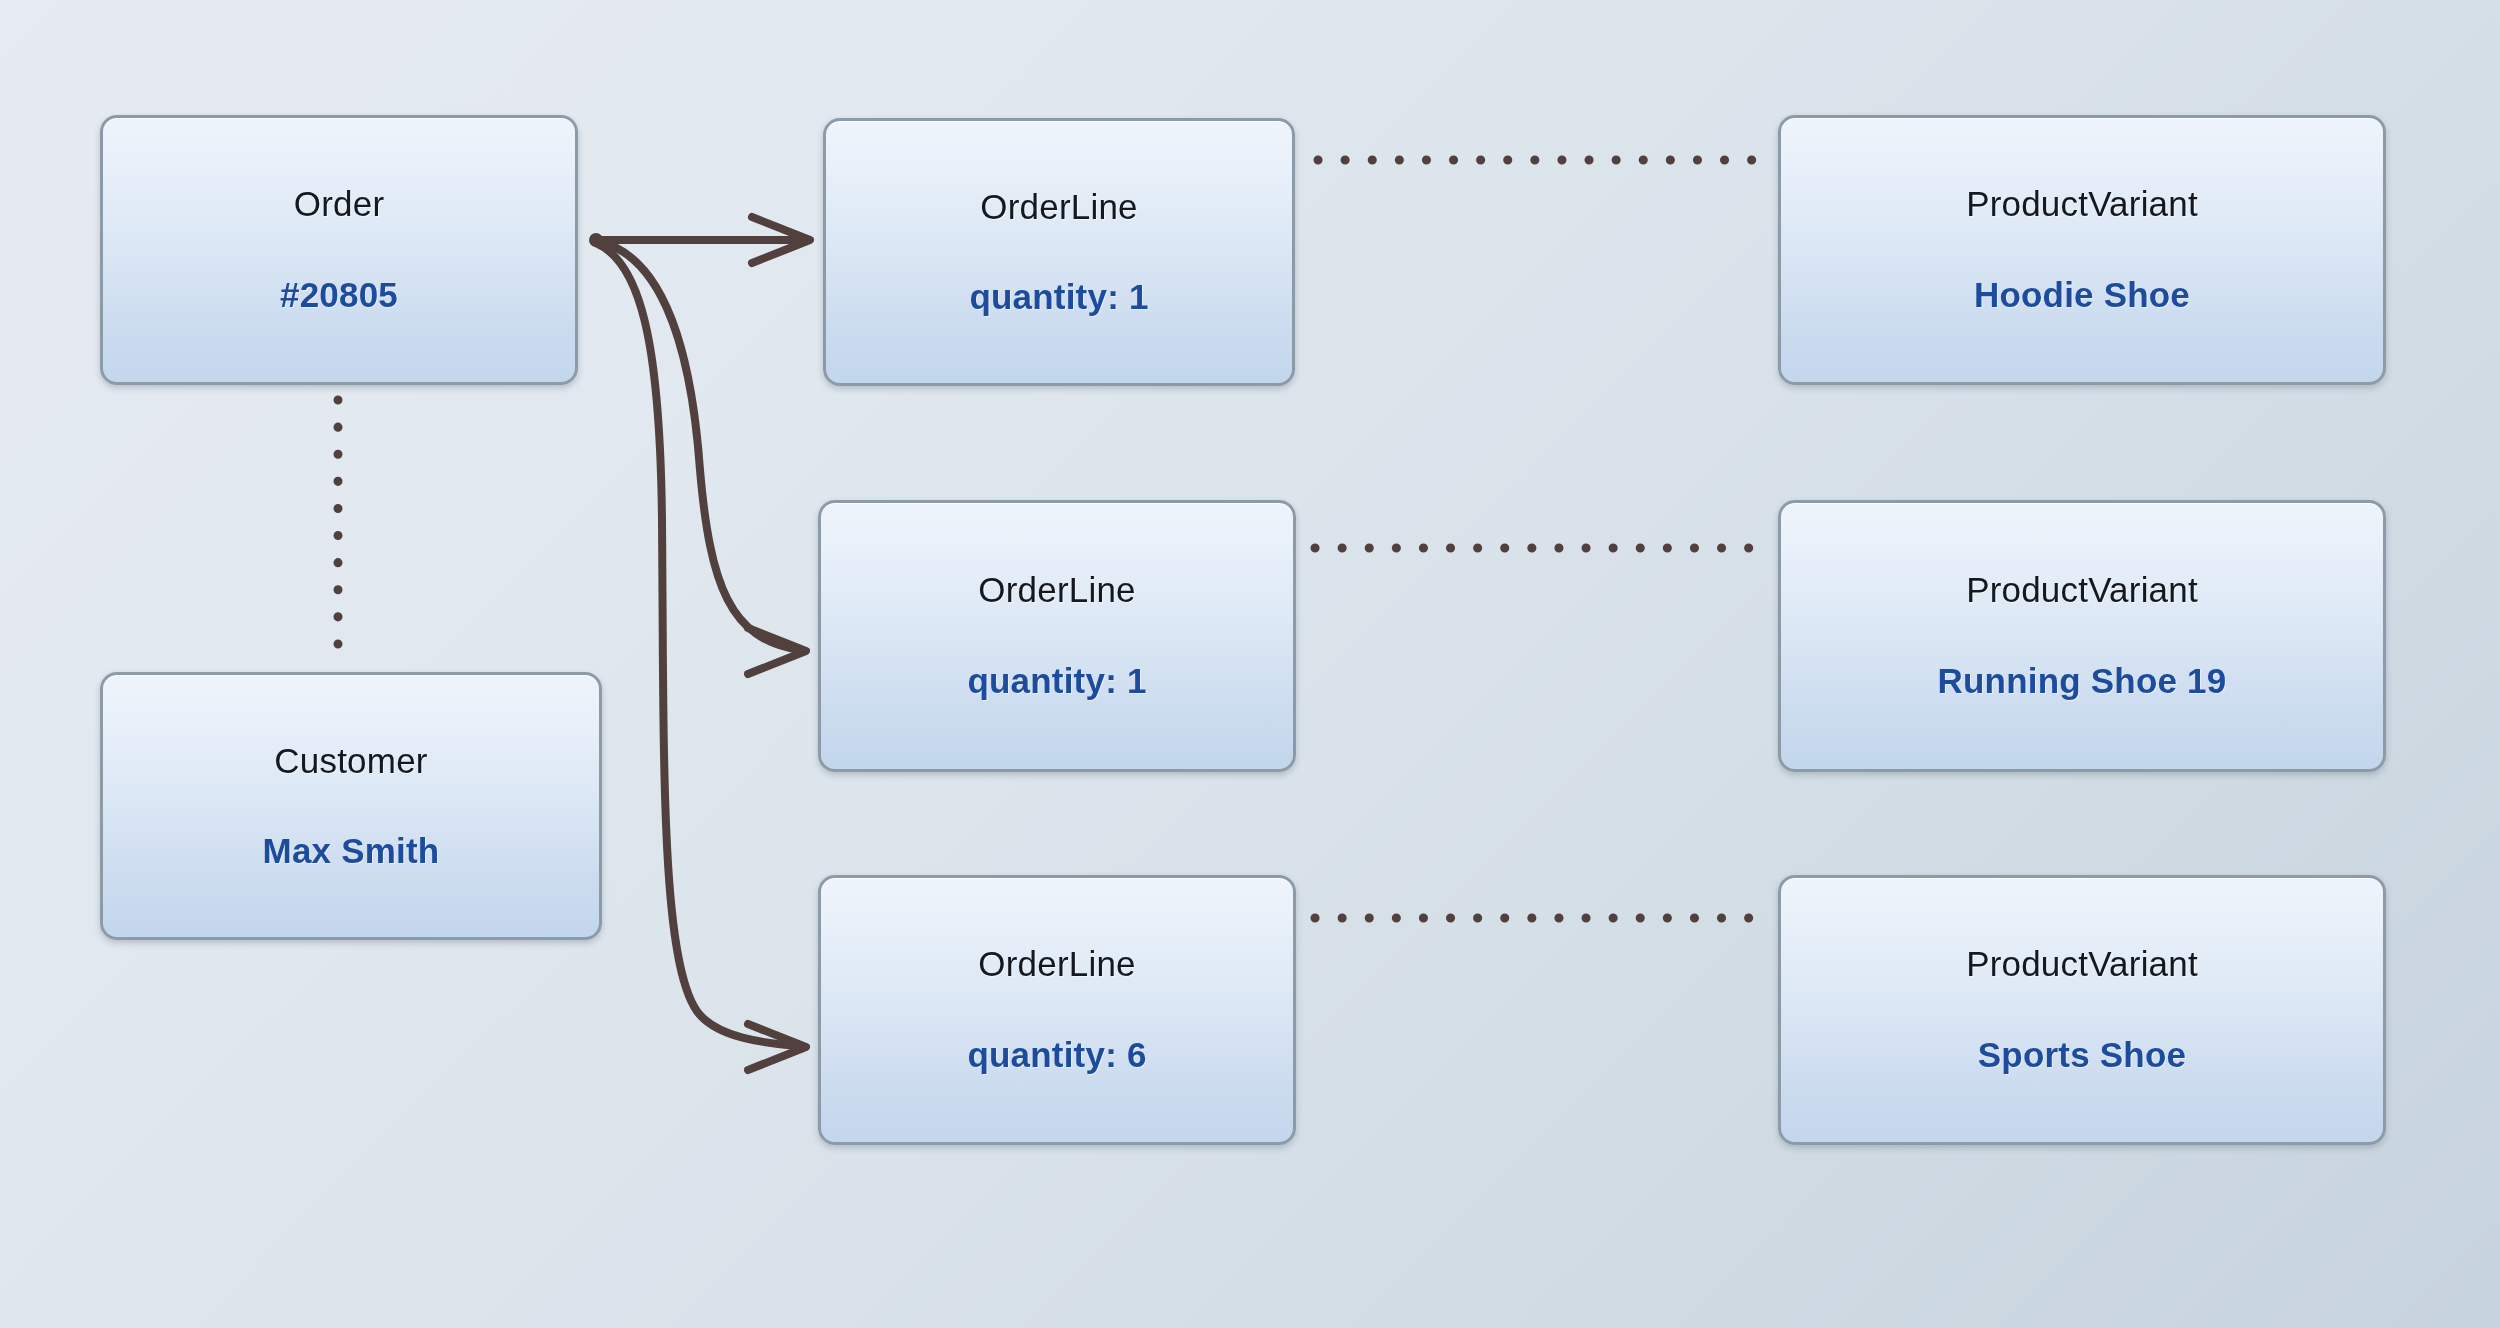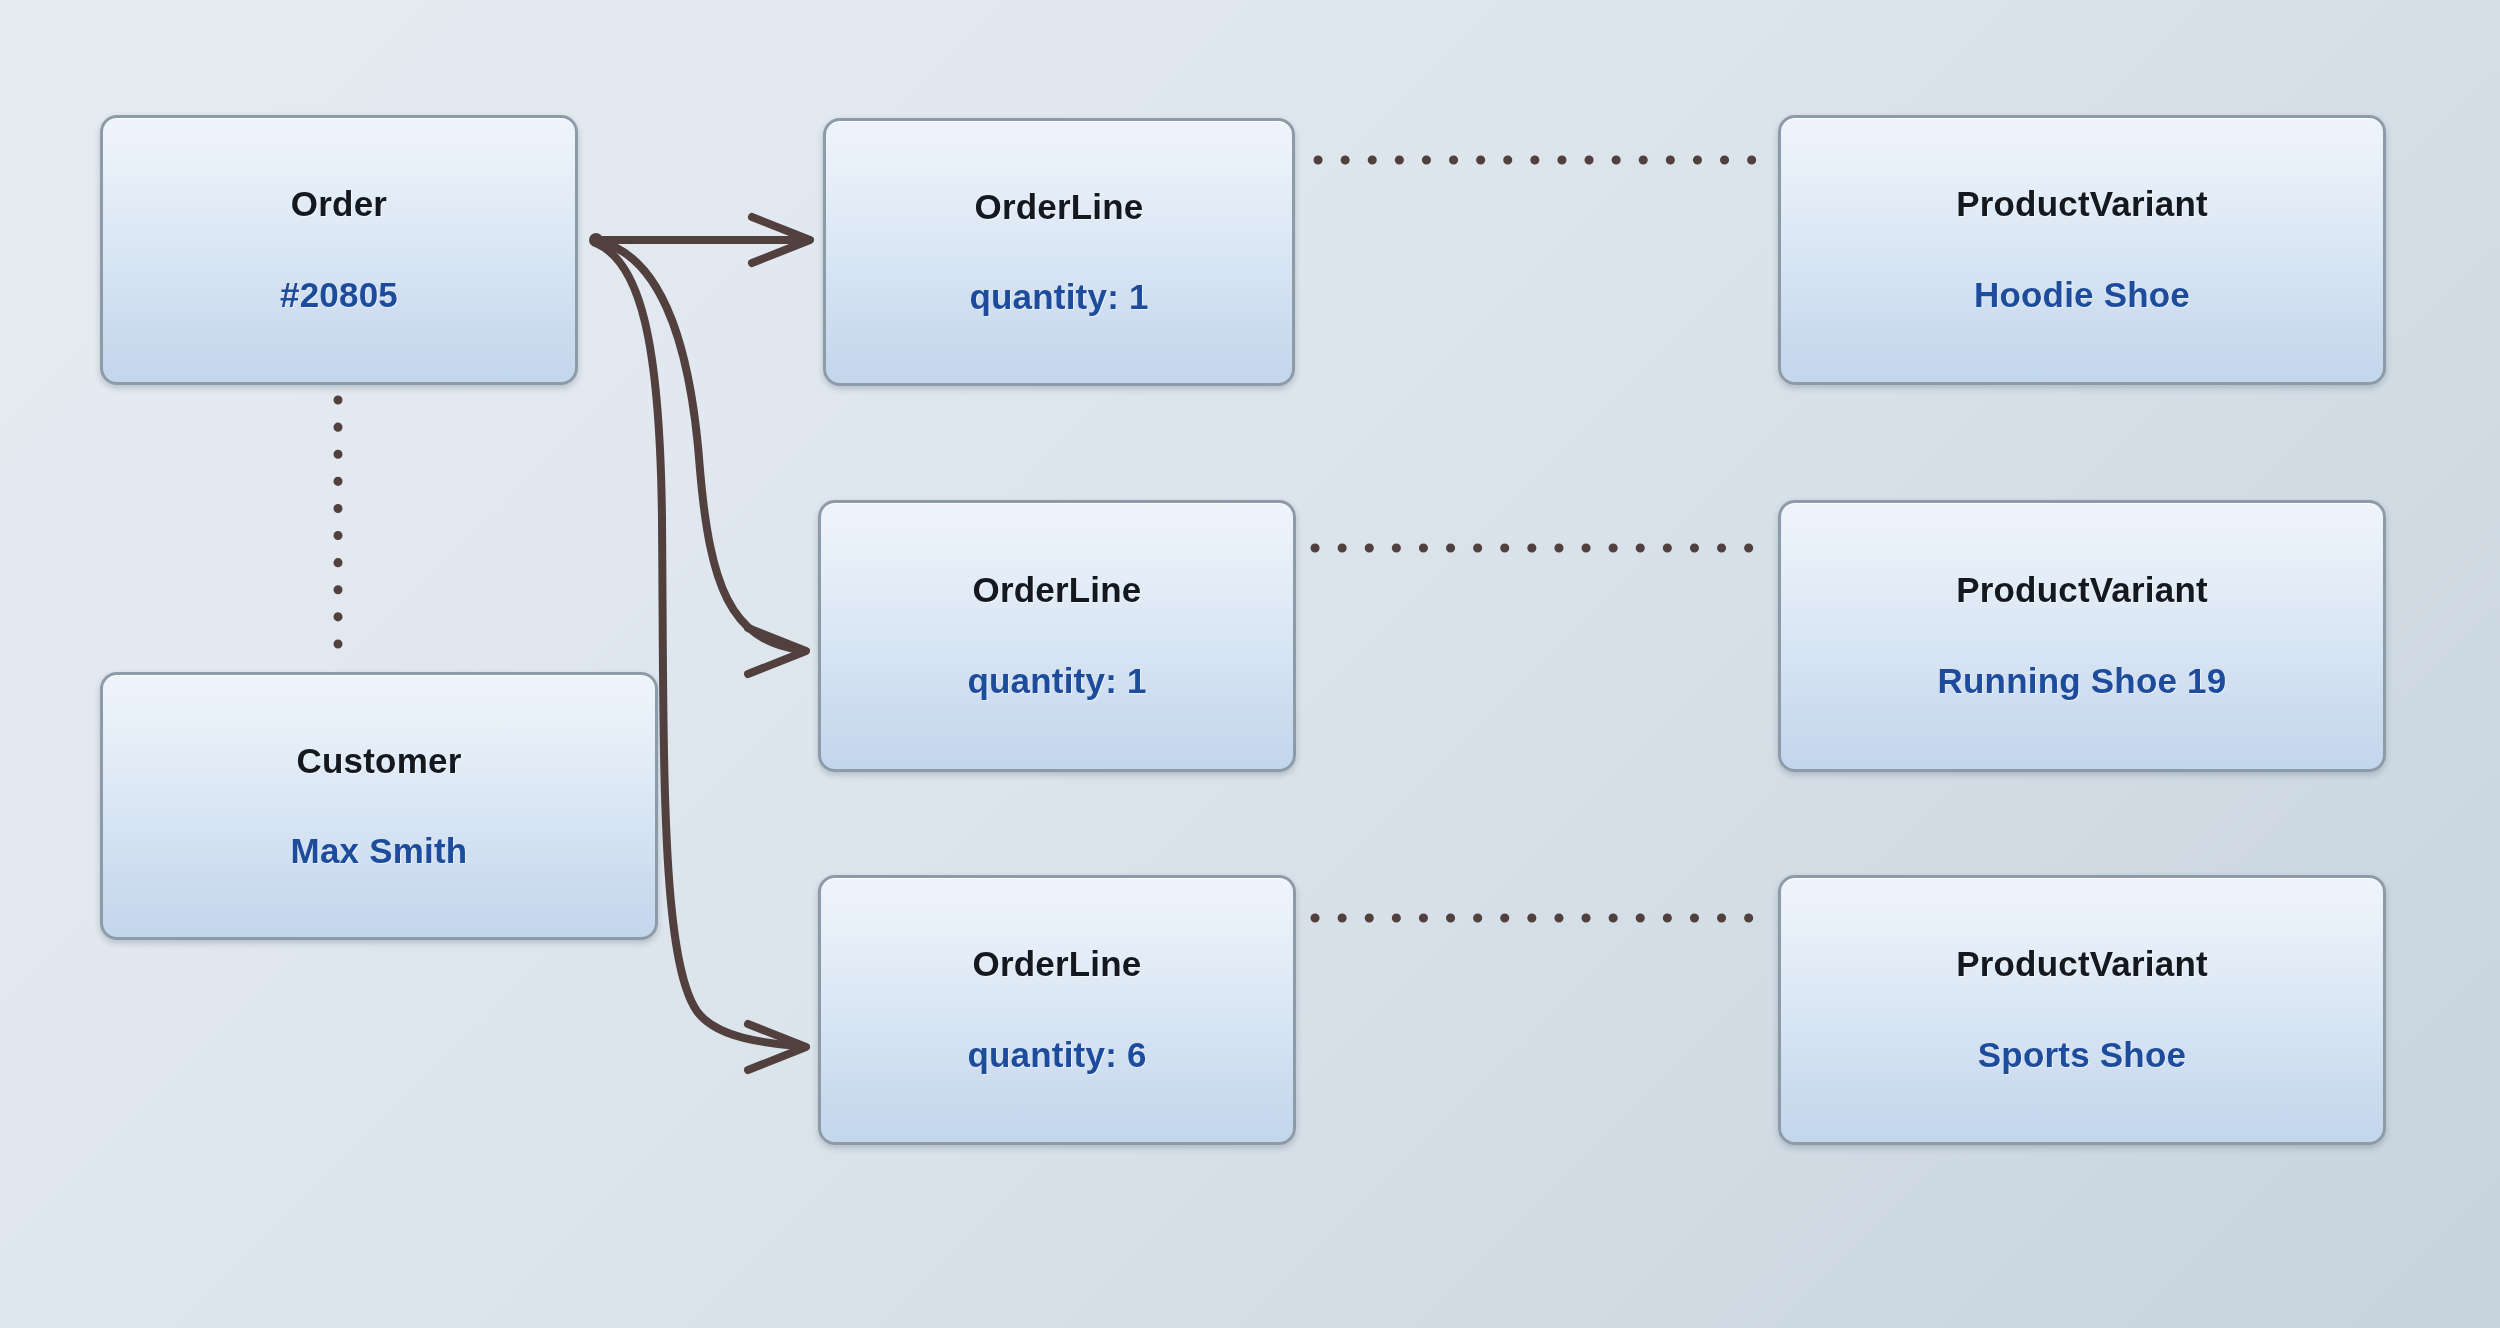--- a/index.html
+++ b/index.html
@@ -50,41 +50,41 @@
     display: flex;
     flex-direction: column;
     align-items: center;
     justify-content: space-evenly;
     padding: 14px 10px;
     text-align: center;
   }
 
   .node-title {
     font-size: 35px;
-    font-weight: bold;
+    font-weight: normal;
     color: #14181f;
     letter-spacing: 0.2px;
     text-shadow: 1px 1px 0 rgba(255,255,255,0.55);
     line-height: 1.05;
     white-space: nowrap;
   }
 
   .node-value {
     font-size: 35px;
     font-weight: bold;
     color: #1d4c9c;
     letter-spacing: 0.2px;
     text-shadow: 1px 1px 0 rgba(255,255,255,0.5);
     line-height: 1.05;
     white-space: nowrap;
   }
 
   
   #node-order        { left: 100px;  top: 115px;  width: 478px; height: 270px; }
-  #node-customer     { left: 100px;  top: 672px;  width: 558px; height: 268px; }
+  #node-customer     { left: 100px;  top: 672px;  width: 502px; height: 268px; }
 
   #node-orderline-1  { left: 823px;  top: 118px;  width: 472px; height: 268px; }
   #node-orderline-2  { left: 818px;  top: 500px;  width: 478px; height: 272px; }
   #node-orderline-3  { left: 818px;  top: 875px;  width: 478px; height: 270px; }
 
   #node-variant-1    { left: 1778px; top: 115px;  width: 608px; height: 270px; }
   #node-variant-2    { left: 1778px; top: 500px;  width: 608px; height: 272px; }
   #node-variant-3    { left: 1778px; top: 875px;  width: 608px; height: 270px; }
 </style>
 </head>

